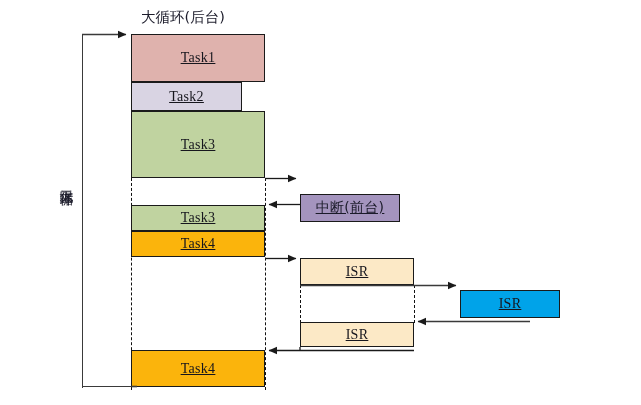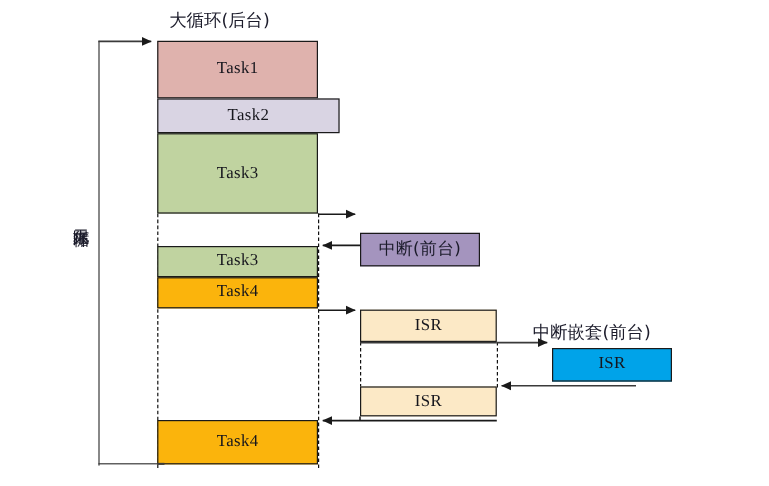--- a/index.html
+++ b/index.html
@@ -18,20 +18,21 @@
   .box {
     position: absolute;
     box-sizing: border-box;
     border: 1.3px solid #1a1a1a;
     display: flex;
     align-items: center;
     justify-content: center;
     color: #16161d;
     font-size: 14px;
     letter-spacing: 0.3px;
+    text-decoration: underline;
   }
   .cn {
     font-family: "DejaVu Sans", "Liberation Sans", sans-serif;
     font-size: 14px;
     color: #1b1b2a;
   }
   .label {
     position: absolute;
     color: #1b1b2a;
     font-family: "DejaVu Sans", "Liberation Sans", sans-serif;
@@ -94,21 +95,21 @@
 
   <div class="dashv" style="left:131px; top:178px; height:212px;"></div>
   <div class="dashv" style="left:265px; top:178px; height:212px;"></div>
   <div class="dashv" style="left:300px; top:285px; height:38px;"></div>
   <div class="dashv" style="left:414px; top:285px; height:38px;"></div>
 
   <div class="box" style="left: 131px; top: 34px; width: 134px; height: 48px; background: rgb(223, 178, 173);">
     <span>Task1</span>
   </div>
 
-  <div class="box" style="left: 131px; top: 82px; width: 152px; height: 29px; background: rgb(217, 212, 227);">
+  <div class="box" style="left: 131px; top: 82px; width: 111px; height: 29px; background: rgb(217, 212, 227);">
     <span>Task2</span>
   </div>
 
   <div class="box" style="left: 131px; top: 111px; width: 134px; height: 67px; background: rgb(192, 211, 160);">
     <span>Task3</span>
   </div>
 
   <div class="box" style="left: 131px; top: 205px; width: 134px; height: 26px; background: rgb(192, 211, 160);">
     <span>Task3</span>
   </div>
@@ -126,21 +127,20 @@
   </div>
 
   <div class="box" style="left: 300px; top: 258px; width: 114px; height: 27px; background: rgb(252, 233, 198);">
     <span>ISR</span>
   </div>
 
   <div class="box" style="left: 300px; top: 322px; width: 114px; height: 25px; background: rgb(252, 233, 198);">
     <span>ISR</span>
   </div>
 
-  <div class="label" style="left:444px; top:268px;">中断嵌套(前台)</div>
 
   <div class="box" style="left: 460px; top: 290px; width: 100px; height: 28px; background: rgb(0, 163, 233);">
     <span>ISR</span>
   </div>
 
   <svg class="arrows" viewBox="0 0 641 405">
     <defs>
       <marker id="ahead" markerWidth="9" markerHeight="9" refX="8" refY="4.2" orient="auto" markerUnits="userSpaceOnUse">
         <path d="M0,0.4 L8.4,4.2 L0,8 z" fill="#1a1a1a"></path>
       </marker>

